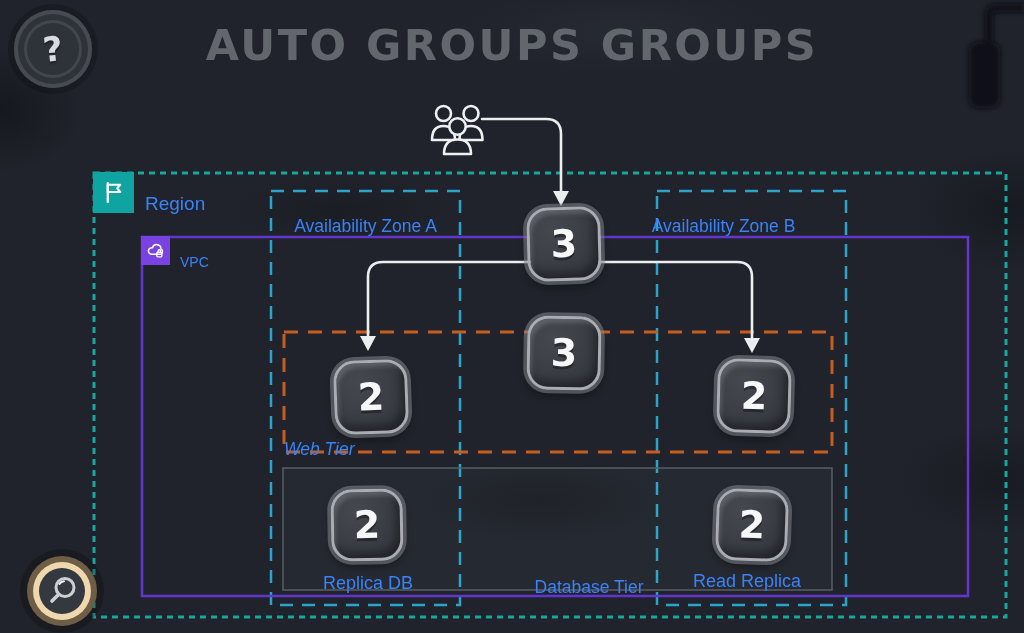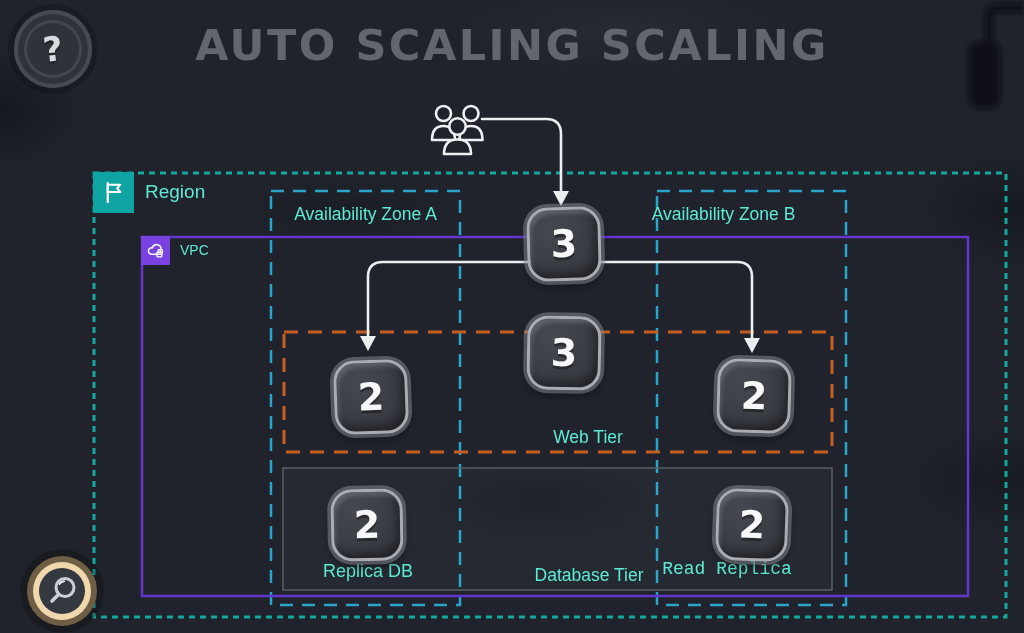--- a/index.html
+++ b/index.html
@@ -49,31 +49,31 @@
     display:flex;align-items:center;justify-content:center;
   }
   .btn-zoom .core{
     width:46px;height:46px;border-radius:50%;background:#34383f;
     display:flex;align-items:center;justify-content:center;
   }
   
   .badge{position:absolute;z-index:3;display:flex;align-items:center;justify-content:center;}
   .badge-region{left:93px;top:172px;width:41px;height:41px;background:#0fa4a1;}
   .badge-vpc{left:141px;top:236px;width:29px;height:29px;background:#7b42e2;}
-  .lbl{position:absolute;z-index:3;color:#5eead4;white-space:nowrap;}
+  .lbl{position:absolute;z-index:3;color:#3b82f6;white-space:nowrap;margin-top:12px;}
   .lbl-region{left:145px;top:181px;font-size:19px;}
   .lbl-vpc{left:180px;top:242px;font-size:14px;}
   .lbl-zone{top:204px;width:189px;text-align:center;font-size:17.5px;}
   .lbl-zone-a{left:271px;text-align:center;}
   .lbl-zone-b{left:629px;}
-  .lbl-web{left:284px;top:427px;width:608px;text-align:center;font-size:17.5px;}
+  .lbl-web{left:284px;top:427px;width:608px;font-size:17.5px;font-style:italic;}
   .lbl-db{left:283px;top:565px;width:612px;text-align:center;font-size:17.5px;}
   .lbl-node{font-size:18px;text-align:center;width:150px;}
   .lbl-primary{left:293px;top:561px;}
-  .lbl-replica{left:652px;top:559px;font-family:Liberation Mono, monospace;}
+  .lbl-replica{left:672px;top:559px;}
   
   .node{
     position:absolute;z-index:4;width:68px;height:68px;border-radius:21px;
     background:radial-gradient(circle at 32% 28%, #45484f 0%, #3a3d44 55%, #33363d 100%);
     border:3px solid #a9acb3;cursor:pointer;
     box-shadow:0 0 0 3.5px rgba(140,144,152,0.5), 0 5px 10px rgba(0,0,0,0.45),
       inset 4px 6px 4px -2px rgba(255,255,255,0.17), inset -4px -6px 10px rgba(0,0,0,0.38);
     display:flex;align-items:center;justify-content:center;
   }
   .node .num{
@@ -133,21 +133,21 @@
   <g stroke="#eef0f2" stroke-width="2.6" fill="#20232b" stroke-linejoin="round">
     <circle cx="443.5" cy="113.5" r="7.5"></circle>
     <path d="M432 140 Q432 126 443.5 126 Q455 126 455 140 Z"></path>
     <circle cx="471" cy="113.5" r="7.5"></circle>
     <path d="M459.5 140 Q459.5 126 471 126 Q482.5 126 482.5 140 Z"></path>
     <circle cx="457.5" cy="126.5" r="8.2"></circle>
     <path d="M444 154 Q444 139.5 457.5 139.5 Q471 139.5 471 154 Z"></path>
   </g>
 </svg>
 
-<div class="title">AUTO SCALING SCALING</div>
+<div class="title">AUTO GROUPS GROUPS</div>
 
 <div class="btn-help">
   <span class="qmark">?</span>
 </div>
 
 <div class="btn-zoom">
   <div class="ring">
     <div class="core">
       <svg width="34" height="34" viewBox="0 0 34 34">
         <circle cx="20" cy="13.5" r="9" fill="none" stroke="#cdd0d5" stroke-width="3"></circle>

